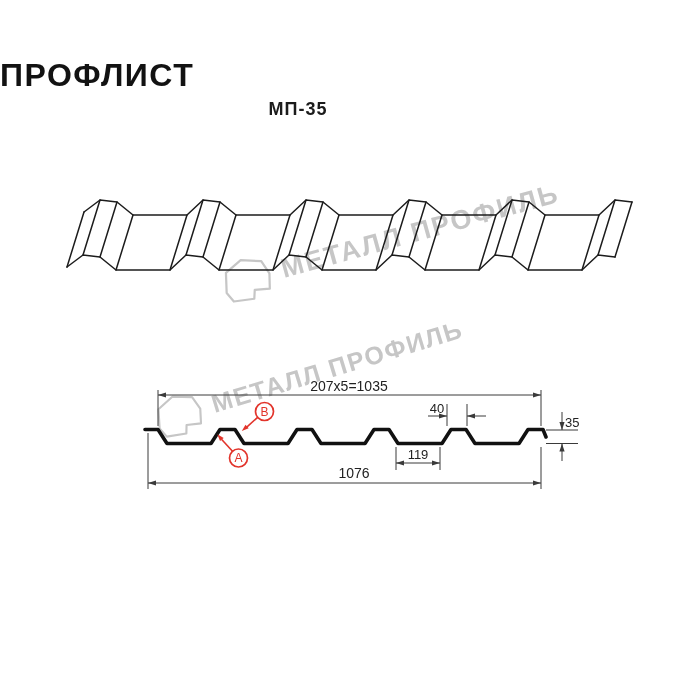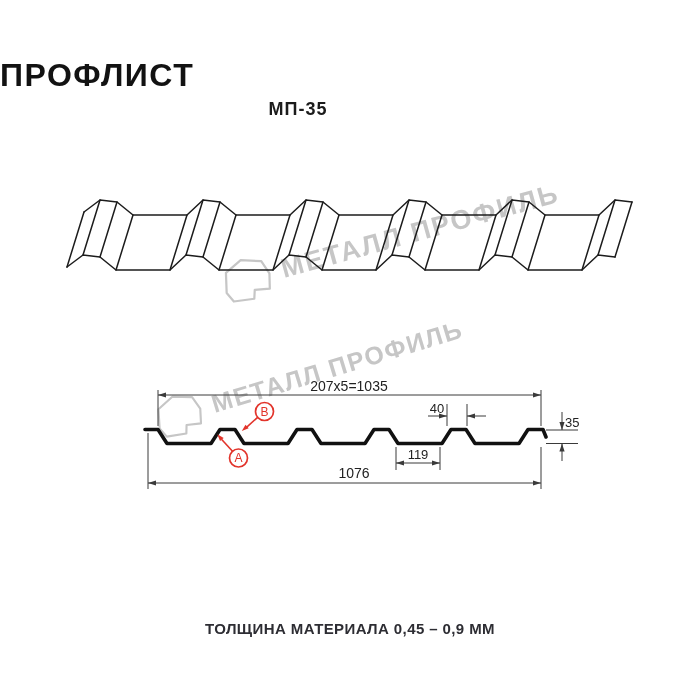--- a/index.html
+++ b/index.html
@@ -102,14 +102,13 @@
       <line x1="232.5" y1="451.3" x2="221.5" y2="439.2" stroke="#e2342b" stroke-width="1.6"></line>
       <polygon points="217.3,434.2 220,441.1 223.7,438" fill="#e2342b"></polygon>
 
       <circle cx="264.5" cy="411.5" r="9" fill="none" stroke="#e2342b" stroke-width="1.7"></circle>
       <text class="red-letter" x="264.5" y="415.8" text-anchor="middle">B</text>
       <line x1="257.6" y1="417.3" x2="246.5" y2="427.4" stroke="#e2342b" stroke-width="1.6"></line>
       <polygon points="241.8,431 248.7,428.3 245.5,424.7" fill="#e2342b"></polygon>
     </g>
   </svg>
 
-  <div class="footer">ТОЛЩИНА МАТЕРИАЛА 0,45 – 0,9 ММ</div>
 </div>
 
 </body></html>

